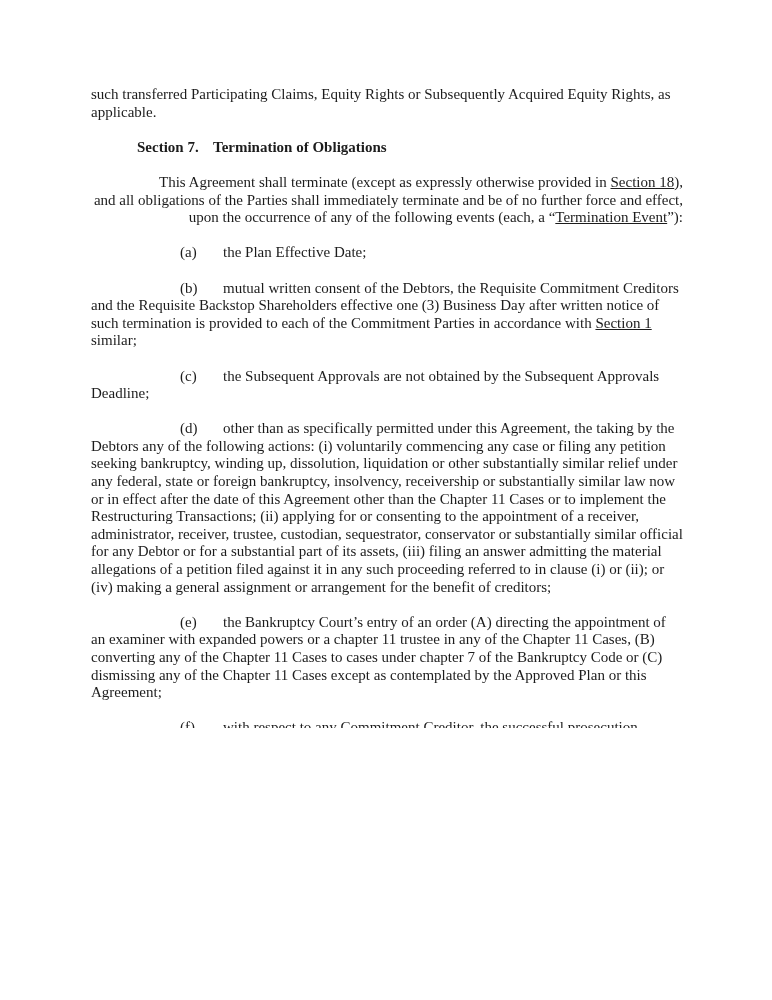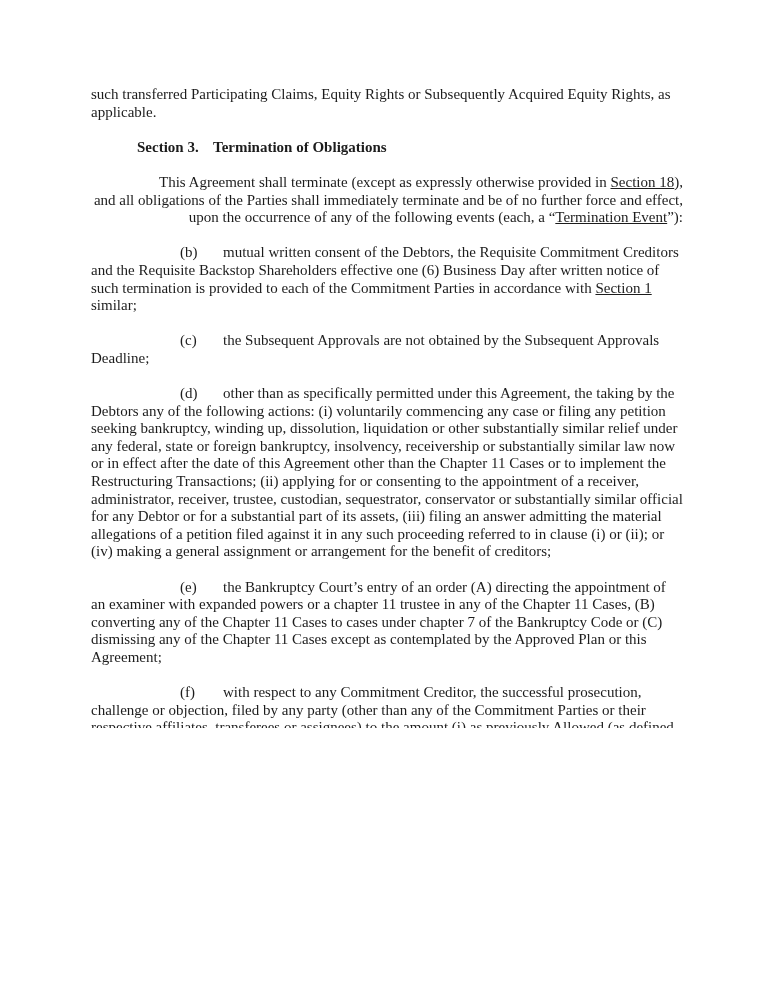--- a/index.html
+++ b/index.html
@@ -65,30 +65,33 @@
 </head>
 <body>
 
 <div class="page">
 
   <p class="para">
     <span>such transferred Participating Claims, Equity Rights or Subsequently Acquired Equity Rights, as applicable.</span>
   </p>
 
   <p class="para heading">
-    <span class="heading-label">Section 3.</span><span class="heading-title">Termination of Obligations</span>
+    <span class="heading-label">Section 7.</span><span class="heading-title">Termination of Obligations</span>
   </p>
 
   <p class="para first-line-indent">
     <span>This Agreement shall terminate (except as expressly otherwise provided in </span><span class="u">Section 18</span><span>), and all obligations of the Parties shall immediately terminate and be of no further force and effect, upon the occurrence of any of the following events (each, a “</span><span class="u">Termination Event</span><span>”):</span>
   </p>
 
+  <p class="para item">
+    <span class="item-label">(a)</span><span>the Plan Effective Date;</span>
+  </p>
 
   <p class="para item">
-    <span class="item-label">(b)</span><span>mutual written consent of the Debtors, the Requisite Commitment Creditors and the Requisite Backstop Shareholders effective one (6) Business Day after written notice of such termination is provided to each of the Commitment Parties in accordance with </span><span class="u">Section 1</span><span> similar;</span>
+    <span class="item-label">(b)</span><span>mutual written consent of the Debtors, the Requisite Commitment Creditors and the Requisite Backstop Shareholders effective one (3) Business Day after written notice of such termination is provided to each of the Commitment Parties in accordance with </span><span class="u">Section 1</span><span> similar;</span>
   </p>
 
   <p class="para item">
     <span class="item-label">(c)</span><span>the Subsequent Approvals are not obtained by the Subsequent Approvals Deadline;</span>
   </p>
 
   <p class="para item">
     <span class="item-label">(d)</span><span>other than as specifically permitted under this Agreement, the taking by the Debtors any of the following actions: (i) voluntarily commencing any case or filing any petition seeking bankruptcy, winding up, dissolution, liquidation or other substantially similar relief under any federal, state or foreign bankruptcy, insolvency, receivership or substantially similar law now or in effect after the date of this Agreement other than the Chapter 11 Cases or to implement the Restructuring Transactions; (ii) applying for or consenting to the appointment of a receiver, administrator, receiver, trustee, custodian, sequestrator, conservator or substantially similar official for any Debtor or for a substantial part of its assets, (iii) filing an answer admitting the material allegations of a petition filed against it in any such proceeding referred to in clause (i) or (ii); or (iv) making a general assignment or arrangement for the benefit of creditors;</span>
   </p>
 

